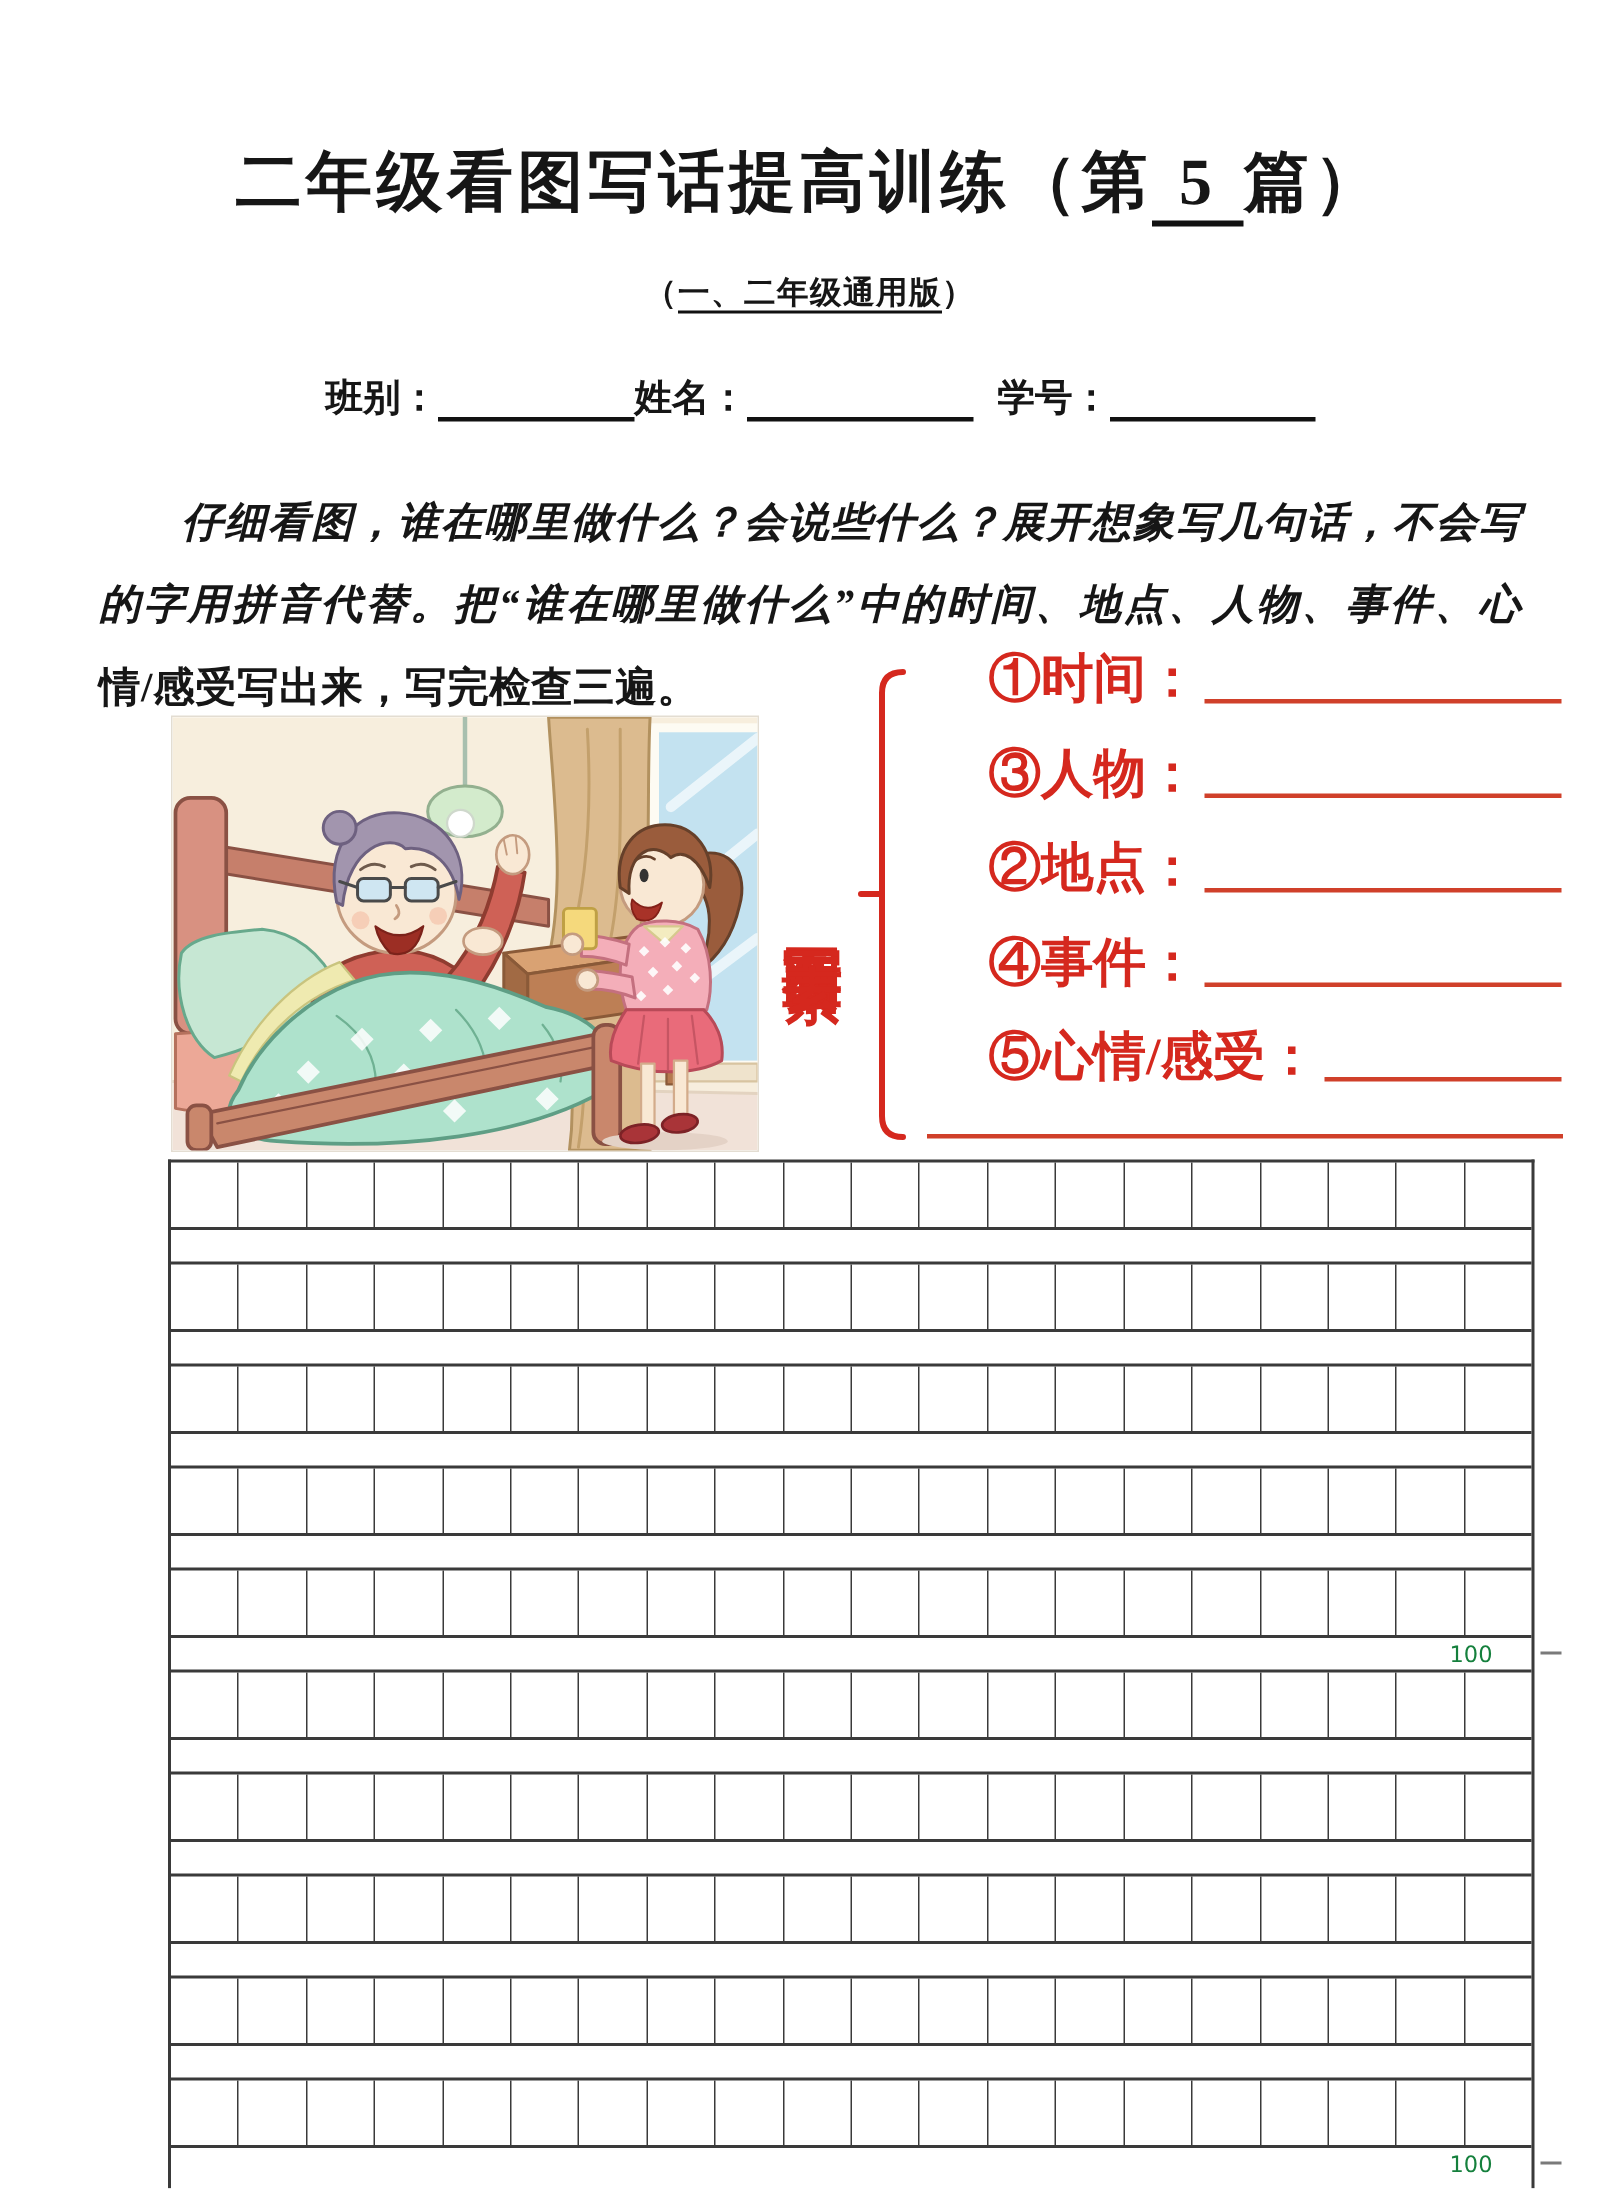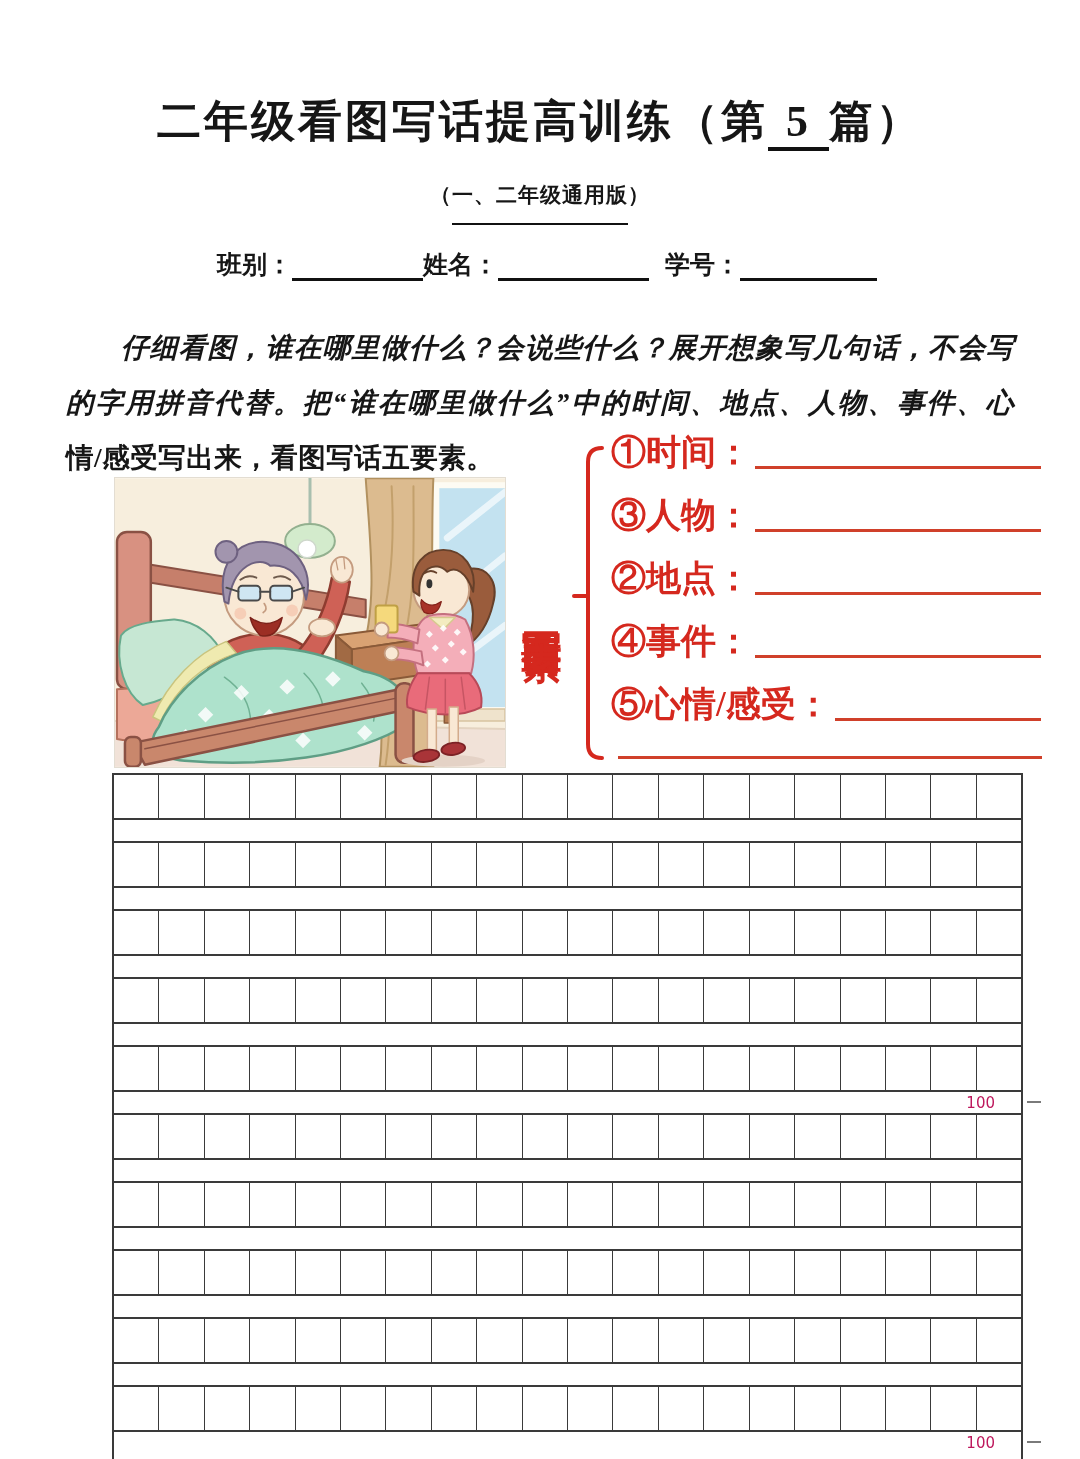--- a/index.html
+++ b/index.html
@@ -28,21 +28,21 @@
     display:inline-block;
     padding:0 18px;
     border-bottom:4px solid #111;
     font-weight:800;
   }
   .subtitle{
     position:absolute;top:181px;left:0;width:100%;
     text-align:center;
     font-size:21px;font-weight:800;letter-spacing:1px;
   }
-  .subtitle .u{border-bottom:2.5px solid #111;padding-bottom:16px;}
+  .subtitle .u{border-bottom:2.5px solid #111;padding-bottom:0;}
   .fields{
     position:absolute;top:248px;left:217px;
     display:flex;align-items:flex-end;
     font-size:25px;font-weight:800;
   }
   .fields .flabel{white-space:nowrap;}
   .fields .blank{
     display:inline-block;height:28px;
     border-bottom:3px solid #111;
   }
@@ -70,21 +70,21 @@
     writing-mode:vertical-rl;text-orientation:upright;
     font-size:40px;font-weight:800;letter-spacing:2px;
     color:var(--red);
     text-align:center;
   }
   .brace{position:absolute;left:570px;top:444px;}
   .items{
     position:absolute;left:611px;top:433px;width:430px;
   }
   .item{
-    height:63px;display:flex;align-items:flex-start;
+    height:63px;display:flex;align-items:flex-start;margin-left:48px;
   }
   .item .ilabel{
     font-size:35px;font-weight:800;color:var(--red);
     line-height:40px;white-space:nowrap;
   }
   .item .iline{
     flex:1;margin-top:33px;margin-left:4px;
     border-bottom:3.5px solid var(--red-line);
     height:0;
   }
@@ -107,21 +107,21 @@
   .cell{flex:1 1 0;border-right:1.8px solid var(--grid-line);}
   .cell:last-child{border-right:none;}
   .spacer-row{
     height:23px;box-sizing:border-box;position:relative;
     border-bottom:2px solid var(--grid-line);
   }
   .spacer-row.last{border-bottom:none;height:27px;}
   .count-label{
     position:absolute;right:26px;top:2px;
     font-family:"DejaVu Sans",sans-serif;
-    font-size:15px;color:#be185d;line-height:18px;
+    font-size:15px;color:#15803d;line-height:18px;
   }
   .count-tick{
     position:absolute;right:-20px;top:9px;width:14px;
     border-top:2px solid #7a7a7a;
   }
 </style>
 </head>
 <body>
 
 <div class="page">
@@ -139,21 +139,21 @@
       <span class="blank b1"></span>
       <span class="flabel">姓名：</span>
       <span class="blank b2"></span>
       <span class="flabel">学号：</span>
       <span class="blank b3"></span>
     </div>
 
   <div class="instructions">
     <span class="ln just indent">仔细看图，谁在哪里做什么？会说些什么？展开想象写几句话，不会写</span>
     <span class="ln just">的字用拼音代替。把“谁在哪里做什么”中的时间、地点、人物、事件、心</span>
-    <span class="ln">情/感受写出来，看图写话五要素。</span>
+    <span class="ln">情/感受写出来，写完检查三遍。</span>
   </div>
 
   <div class="illus">
     <svg viewBox="0 0 392 290" xmlns="http://www.w3.org/2000/svg" stroke-linejoin="round" stroke-linecap="round">
 
       <rect x="0" y="0" width="392" height="290" fill="#f7eedd"></rect>
       <path d="M0,244 L392,252 L392,290 L0,290 Z" fill="#f1e2d8"></path>
       <path d="M0,244 L392,252" stroke="#e3d3c0" stroke-width="2" fill="none"></path>
 
       <g>

